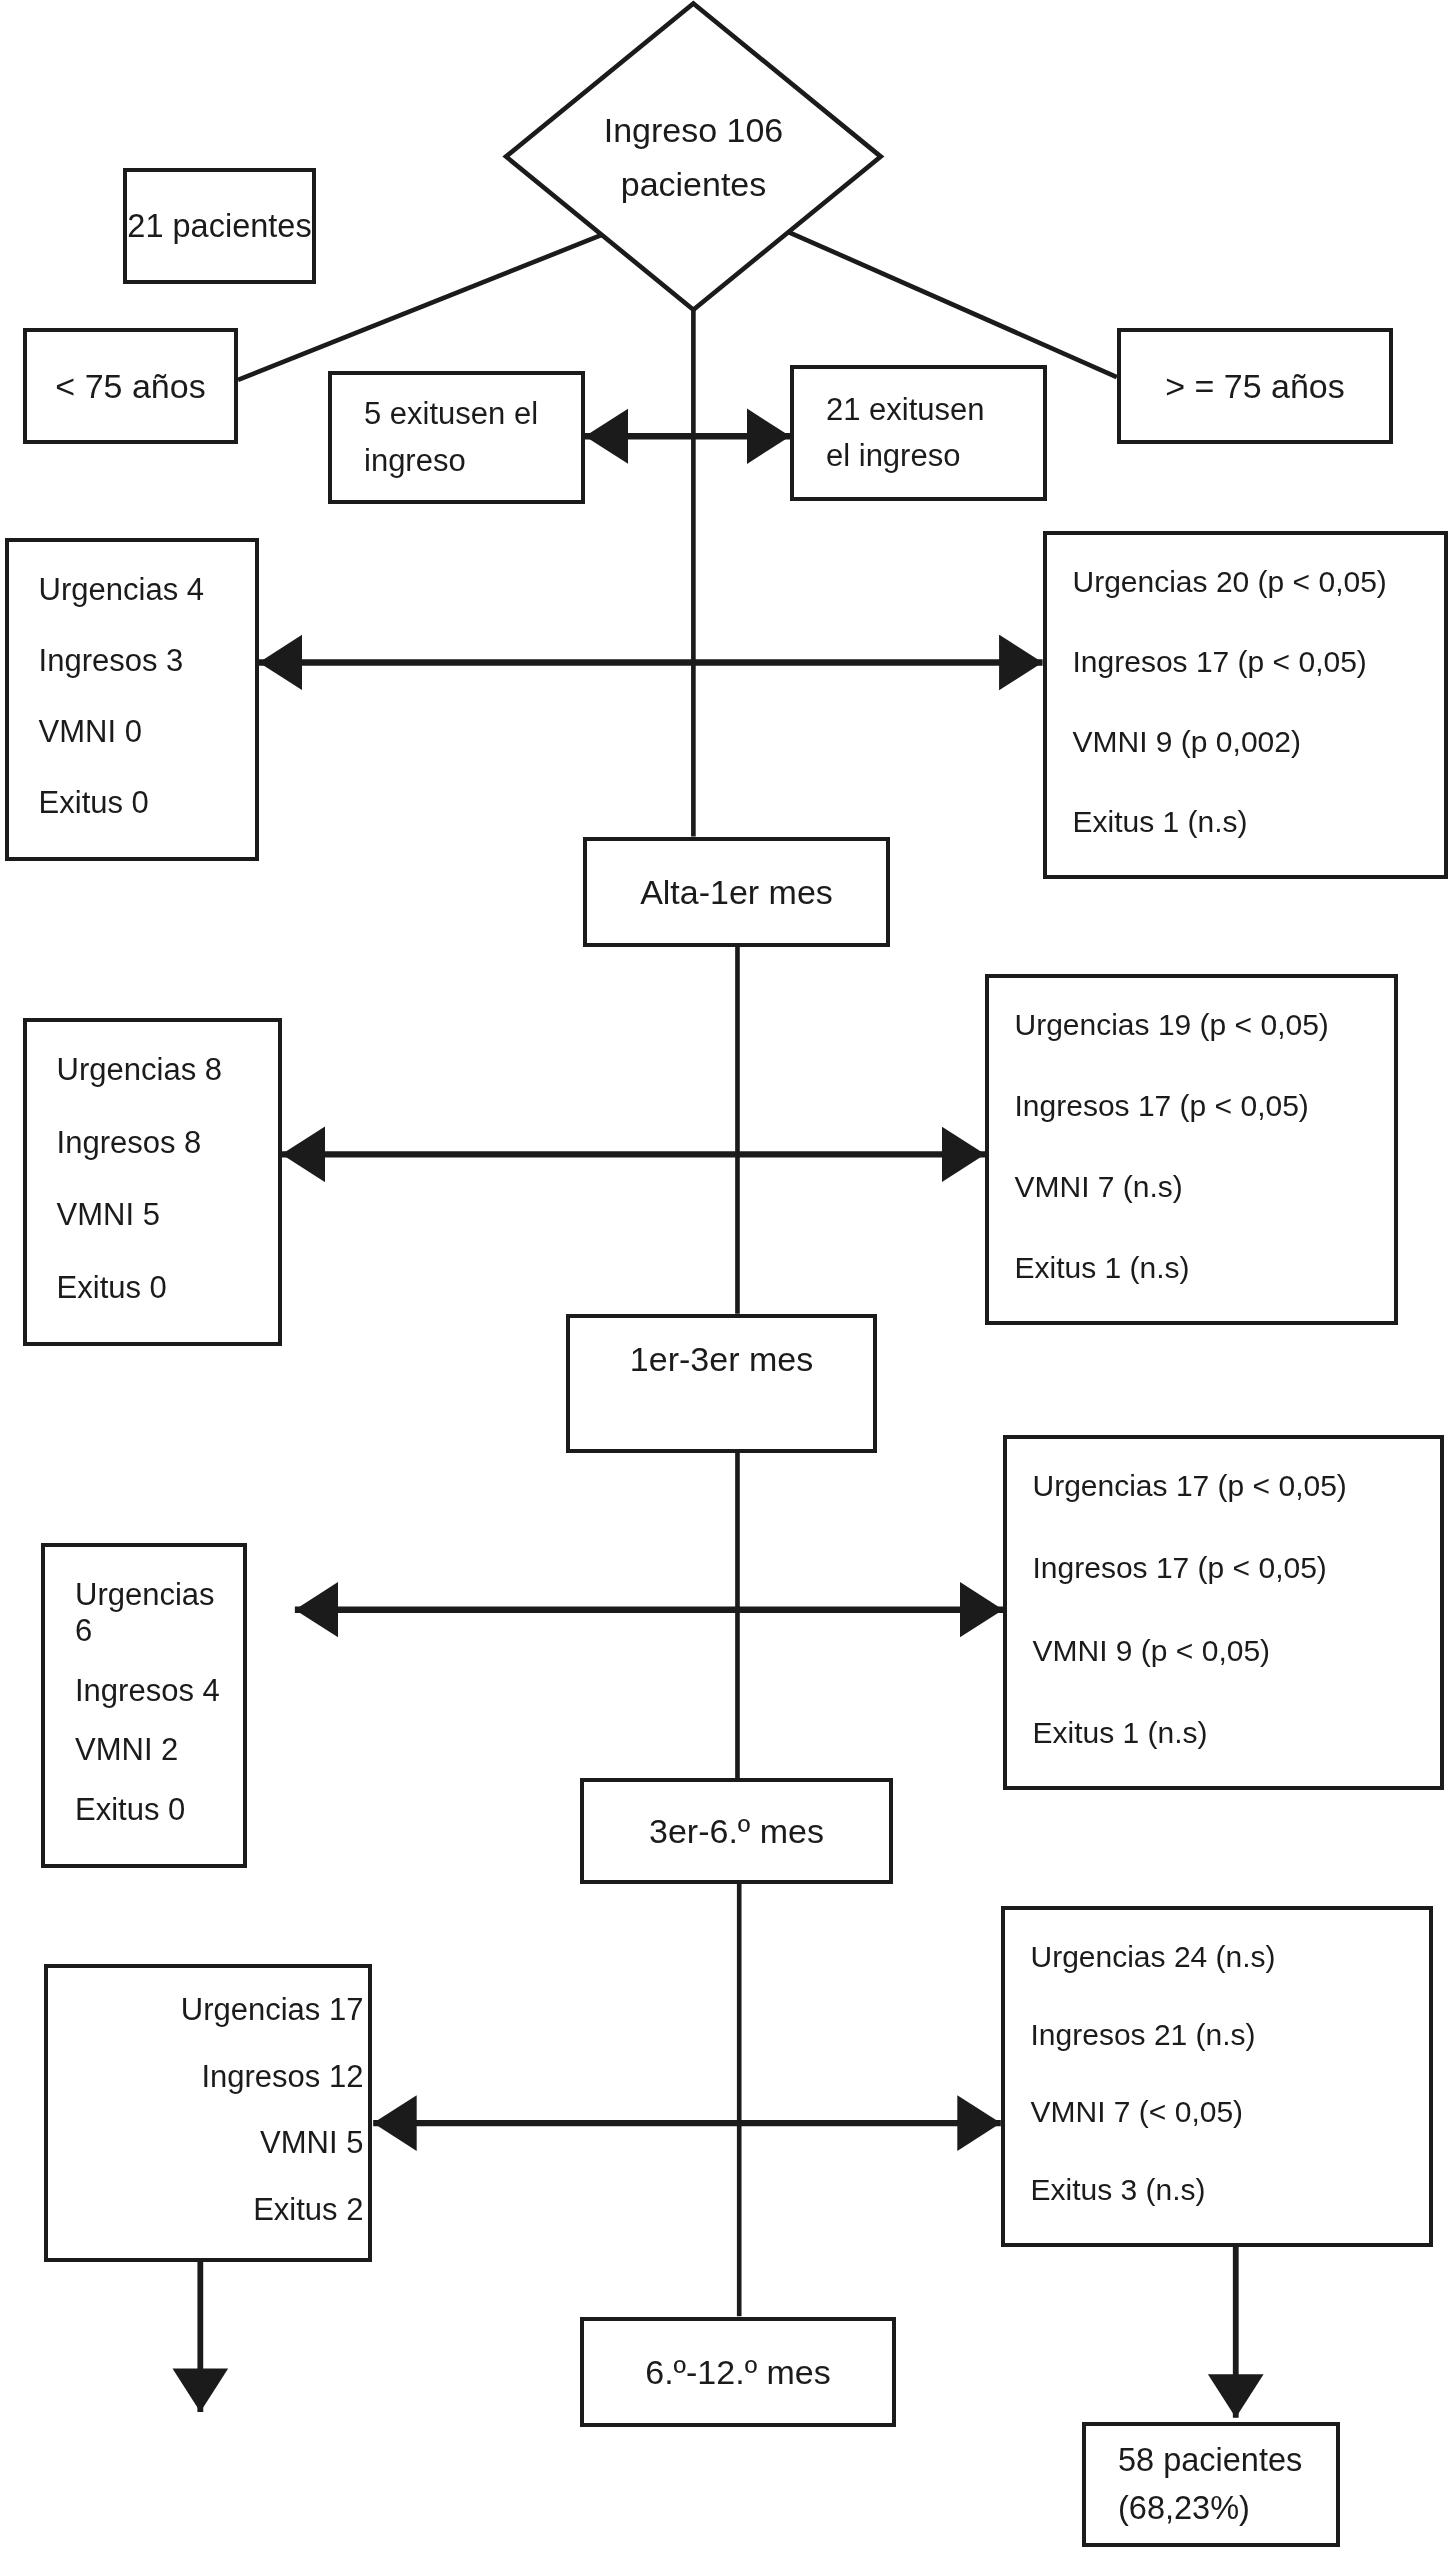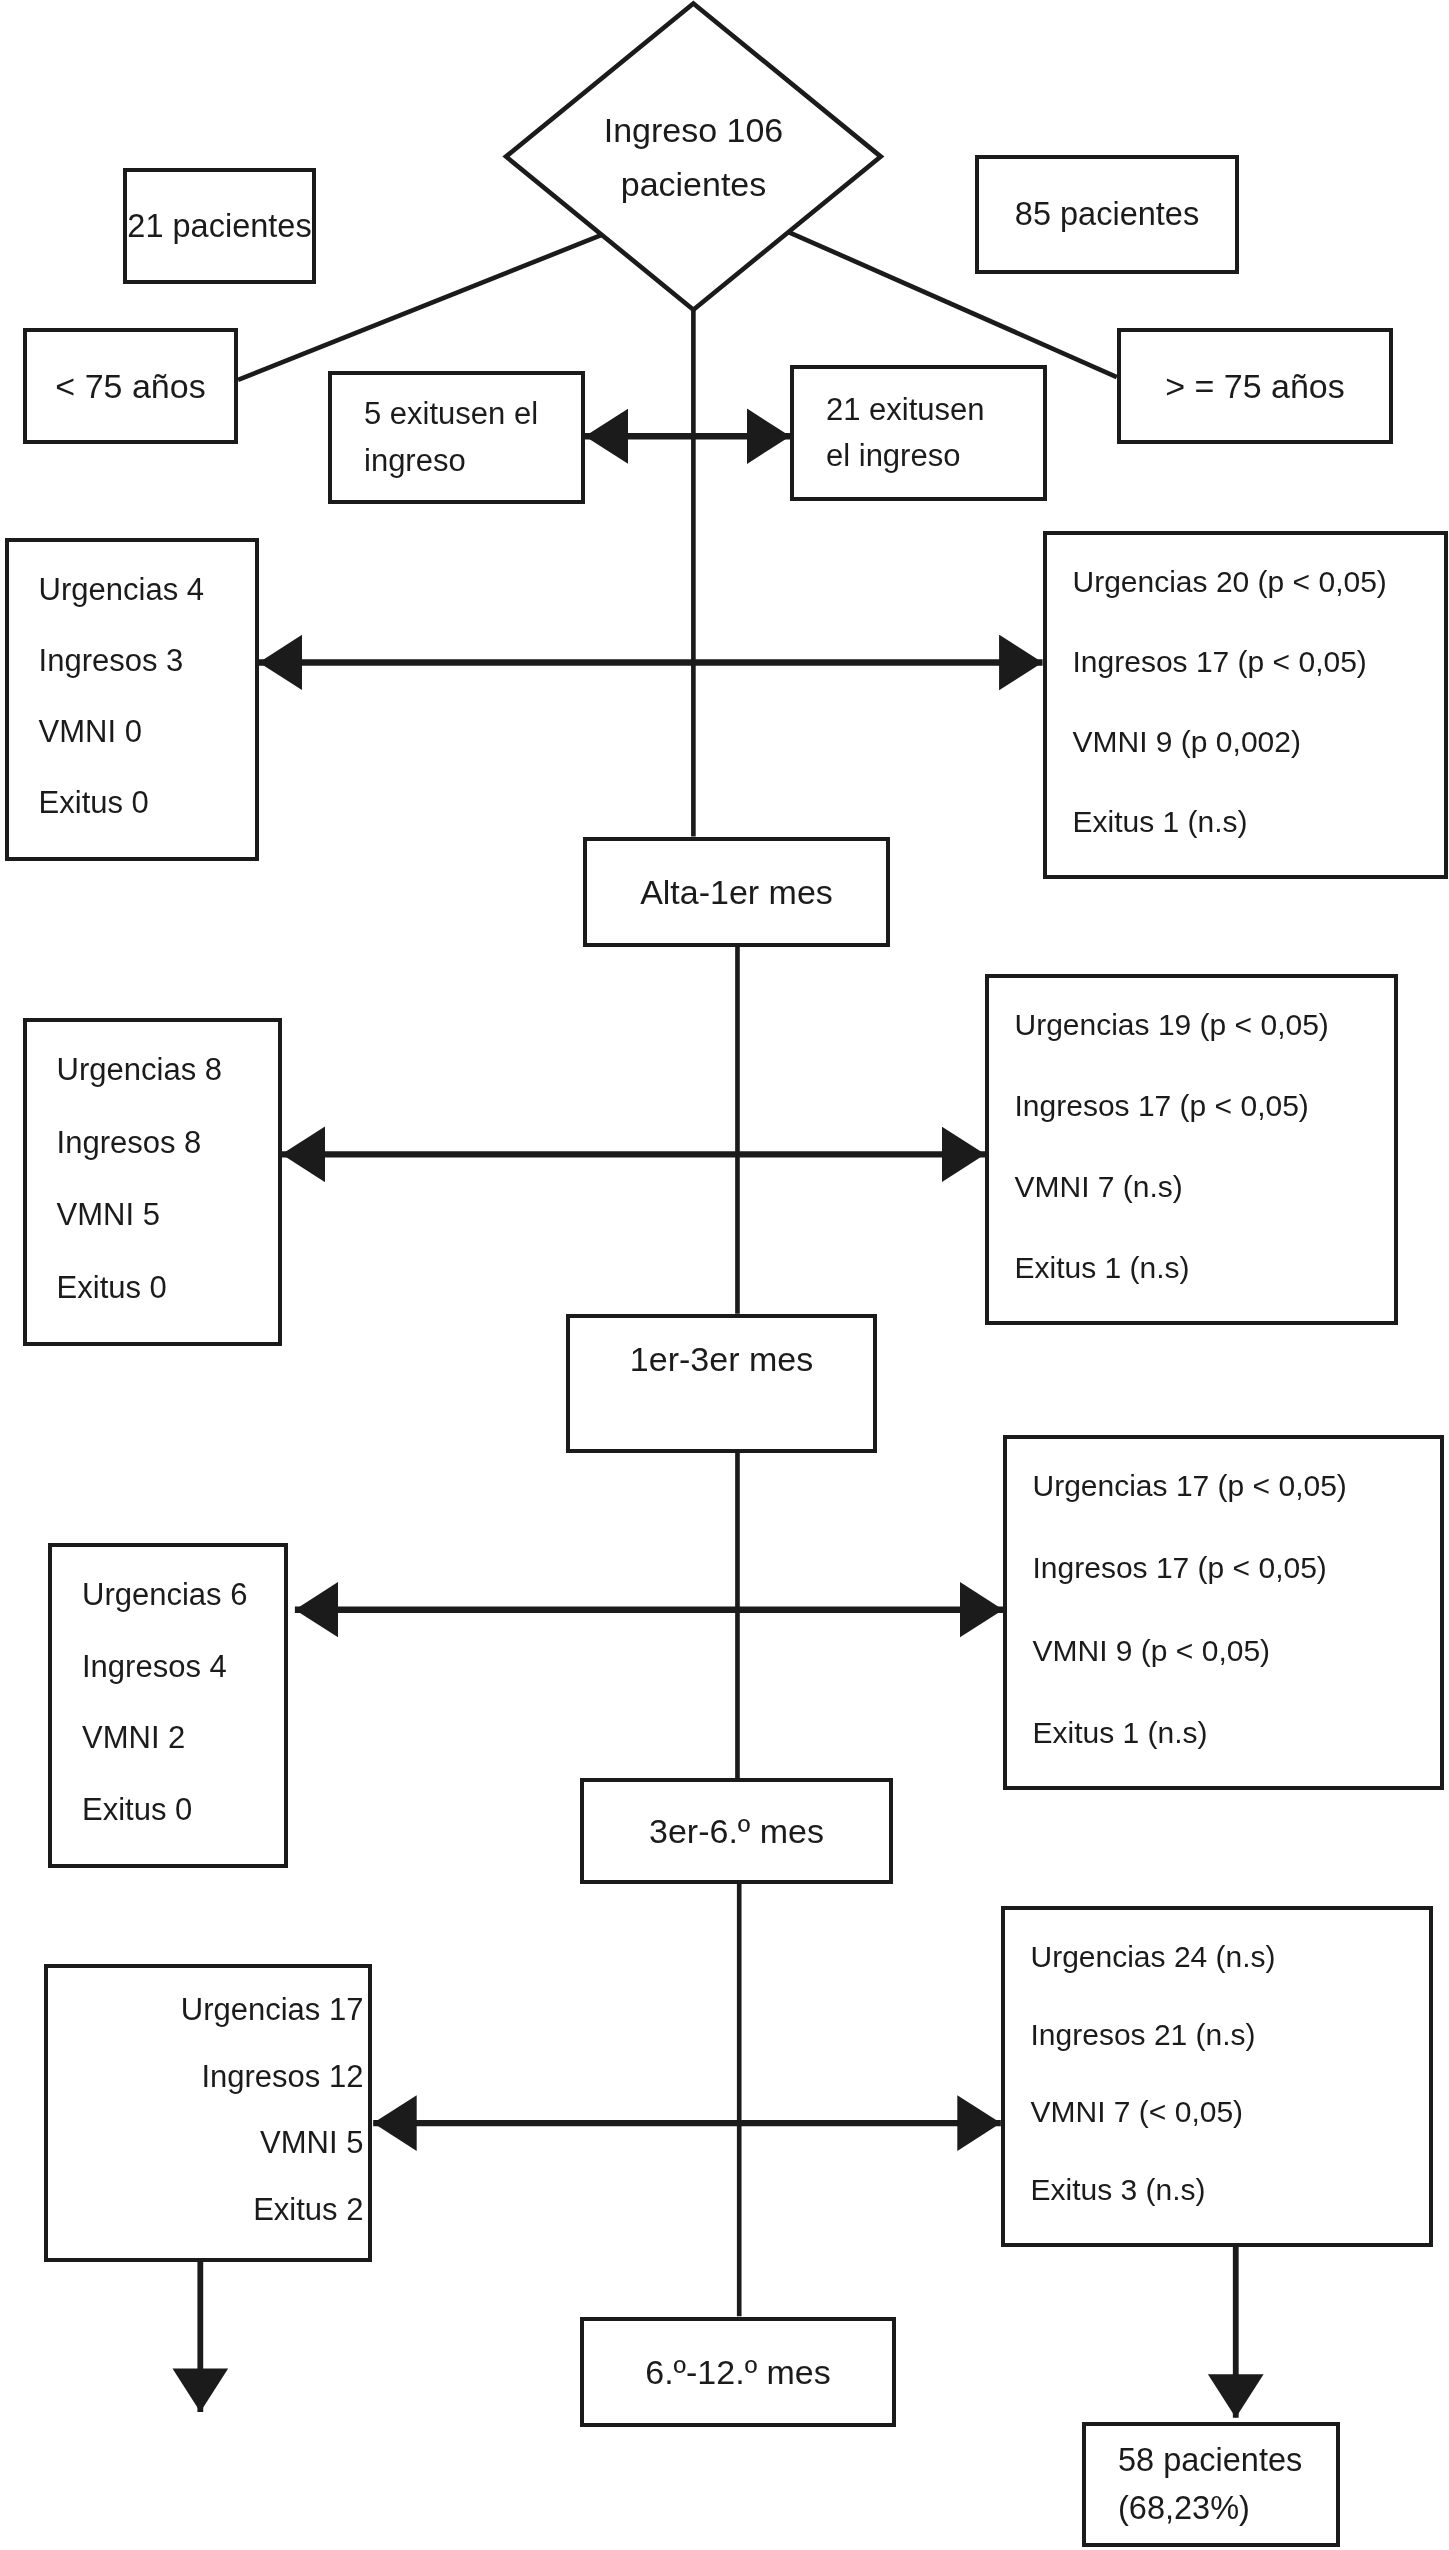--- a/index.html
+++ b/index.html
@@ -94,23 +94,20 @@
   </svg>
 
   <div id="diamond-text">
     <span>Ingreso 106</span>
     <span>pacientes</span>
   </div>
 
   <div class="box label" style="left:123px;top:168px;width:193px;height:116px;font-size:32.5px;">
     <span>21 pacientes</span>
   </div>
-  <div class="box label" style="left:975px;top:155px;width:264px;height:119px;font-size:32.5px;">
-    <span>85 pacientes</span>
-  </div>
 
   <div class="box label" style="left:23px;top:328px;width:215px;height:116px;">
     <span>&lt; 75 años</span>
   </div>
   <div class="box label" style="left:1117px;top:328px;width:276px;height:116px;">
     <span>&gt; = 75 años</span>
   </div>
 
   <div class="box twoline" style="left:328px;top:371px;width:257px;height:133px;">
     <span>5 exitusen el</span>
@@ -148,21 +145,21 @@
     <span>Urgencias 19 (p &lt; 0,05)</span>
     <span>Ingresos 17 (p &lt; 0,05)</span>
     <span>VMNI 7 (n.s)</span>
     <span>Exitus 1 (n.s)</span>
   </div>
 
   <div class="box label high" style="left:566px;top:1314px;width:311px;height:139px;">
     <span>1er-3er mes</span>
   </div>
 
-  <div class="box stats" style="left:48px;top:1543px;width:240px;height:325px;">
+  <div class="box stats" style="left:41px;top:1543px;width:206px;height:325px;">
     <span>Urgencias 6</span>
     <span>Ingresos 4</span>
     <span>VMNI 2</span>
     <span>Exitus 0</span>
   </div>
   <div class="box stats right" style="left:1003px;top:1435px;width:441px;height:355px;">
     <span>Urgencias 17 (p &lt; 0,05)</span>
     <span>Ingresos 17 (p &lt; 0,05)</span>
     <span>VMNI 9 (p &lt; 0,05)</span>
     <span>Exitus 1 (n.s)</span>

